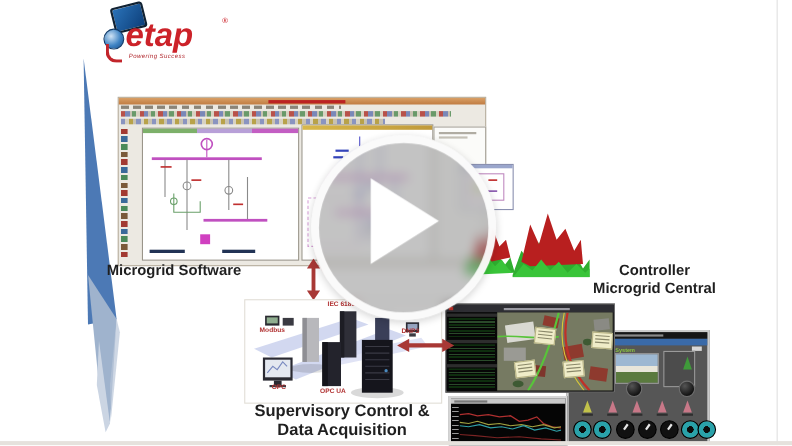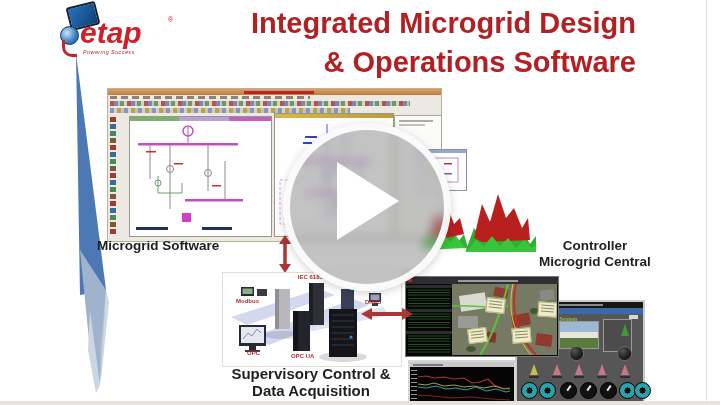--- a/index.html
+++ b/index.html
@@ -5,21 +5,21 @@
   html,body{margin:0;padding:0;background:#ffffff;}
   #slide{position:relative;width:720px;height:405px;background:#ffffff;overflow:hidden;
          font-family:"Liberation Sans",sans-serif;}
   .abs{position:absolute;}
 
   
   #page-title{left:160px;top:4px;width:476px;text-align:right;color:#B22024;
               font-size:29px;font-weight:bold;line-height:39px;letter-spacing:0px;}
 
   
-  #logo{left:52px;top:2px;width:130px;height:60px;}
+  #logo{left:86px;top:2px;width:130px;height:60px;}
   #logo-monitor{left:16px;top:2px;width:26px;height:20px;background:linear-gradient(135deg,#2a72b8,#0d3f7a);
                 border:2px solid #123;border-radius:3px;transform:rotate(-14deg);}
   #logo-globe{left:8px;top:24px;width:17px;height:17px;border-radius:50%;
               background:radial-gradient(circle at 35% 35%,#cfe3f5,#3f84c4 55%,#174a86);border:1px solid #123a66;}
   #logo-hook{left:10px;top:38px;width:12px;height:14px;border:3px solid #c2252b;border-top:none;border-right:none;
              border-radius:0 0 0 10px;}
   #logo-brand{left:28px;top:16px;font-size:30px;font-weight:bold;font-style:italic;color:#cc2229;line-height:30px;}
   #logo-reg{left:116px;top:14px;font-size:7px;color:#cc2229;}
   #logo-tagline{left:31px;top:47px;font-size:5.5px;font-style:italic;color:#b0252b;letter-spacing:.4px;}
 
@@ -134,24 +134,20 @@
 
   <div id="logo" class="abs">
     <div id="logo-monitor" class="abs"></div>
     <div id="logo-globe" class="abs"></div>
     <div id="logo-hook" class="abs"></div>
     <div id="logo-brand" class="abs">etap</div>
     <div id="logo-reg" class="abs">®</div>
     <div id="logo-tagline" class="abs">Powering Success</div>
   </div>
 
-  <div id="page-title" class="abs">
-    <div>Integrated Microgrid Design</div>
-    <div>&amp; Operations Software</div>
-  </div>
 
   <div id="design-shot" class="abs">
     <div id="design-titlebar" class="abs">
       <div id="design-title-text" class="abs"></div>
     </div>
     <div id="design-menubar" class="abs"></div>
     <div id="design-toolbar1" class="abs"></div>
     <div id="design-toolbar2" class="abs"></div>
     <div id="design-rail" class="abs"></div>
 

